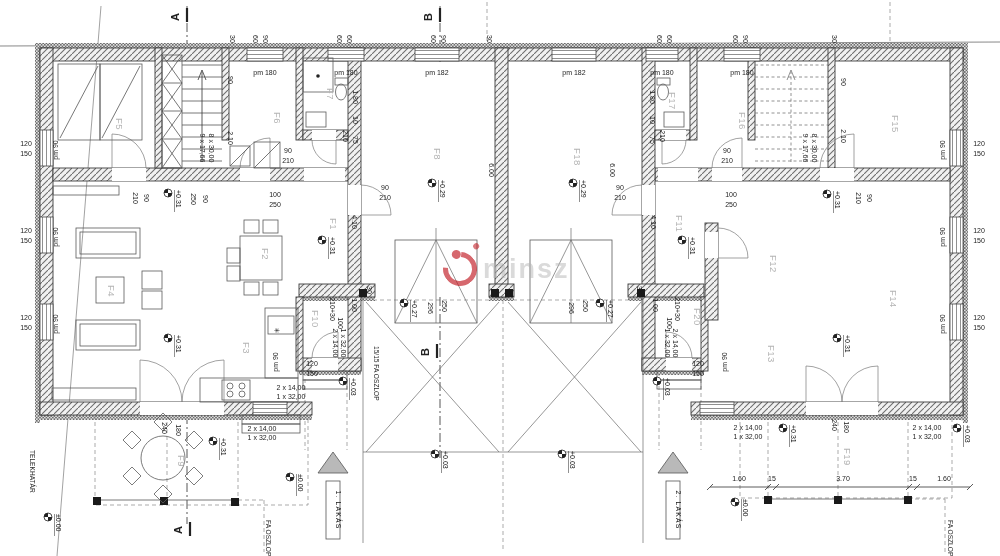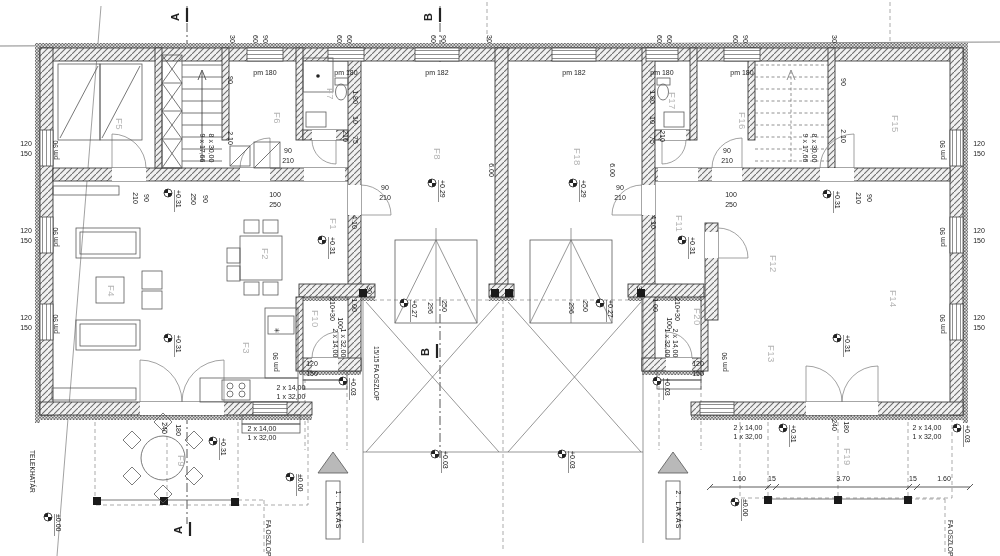--- a/index.html
+++ b/index.html
@@ -603,13 +603,20 @@
     <g id="g-tags">
         <polygon points="318,473 348,473 333,452" fill="#b9b9b9" stroke="#555" stroke-width="0.8"></polygon>
         <rect x="326" y="481" width="14" height="58" fill="#fff" stroke="#555" stroke-width="0.8"></rect>
         <text x="335.5" y="510" class="tag" text-anchor="middle" transform="rotate(90 335.5 510)">1. LAKÁS</text>
         <polygon points="658,473 688,473 673,452" fill="#b9b9b9" stroke="#555" stroke-width="0.8"></polygon>
         <rect x="666" y="481" width="14" height="58" fill="#fff" stroke="#555" stroke-width="0.8"></rect>
         <text x="675.5" y="510" class="tag" text-anchor="middle" transform="rotate(90 675.5 510)">2. LAKÁS</text>
       </g>
   </svg>
 
+  <div class="wm">
+    <span class="wm-ring">
+      <span class="wm-dot1"></span>
+        <span class="wm-dot2"></span>
+    </span>
+    <span class="wm-text">minsz</span>
+  </div>
 </div>
 
 </body></html>

